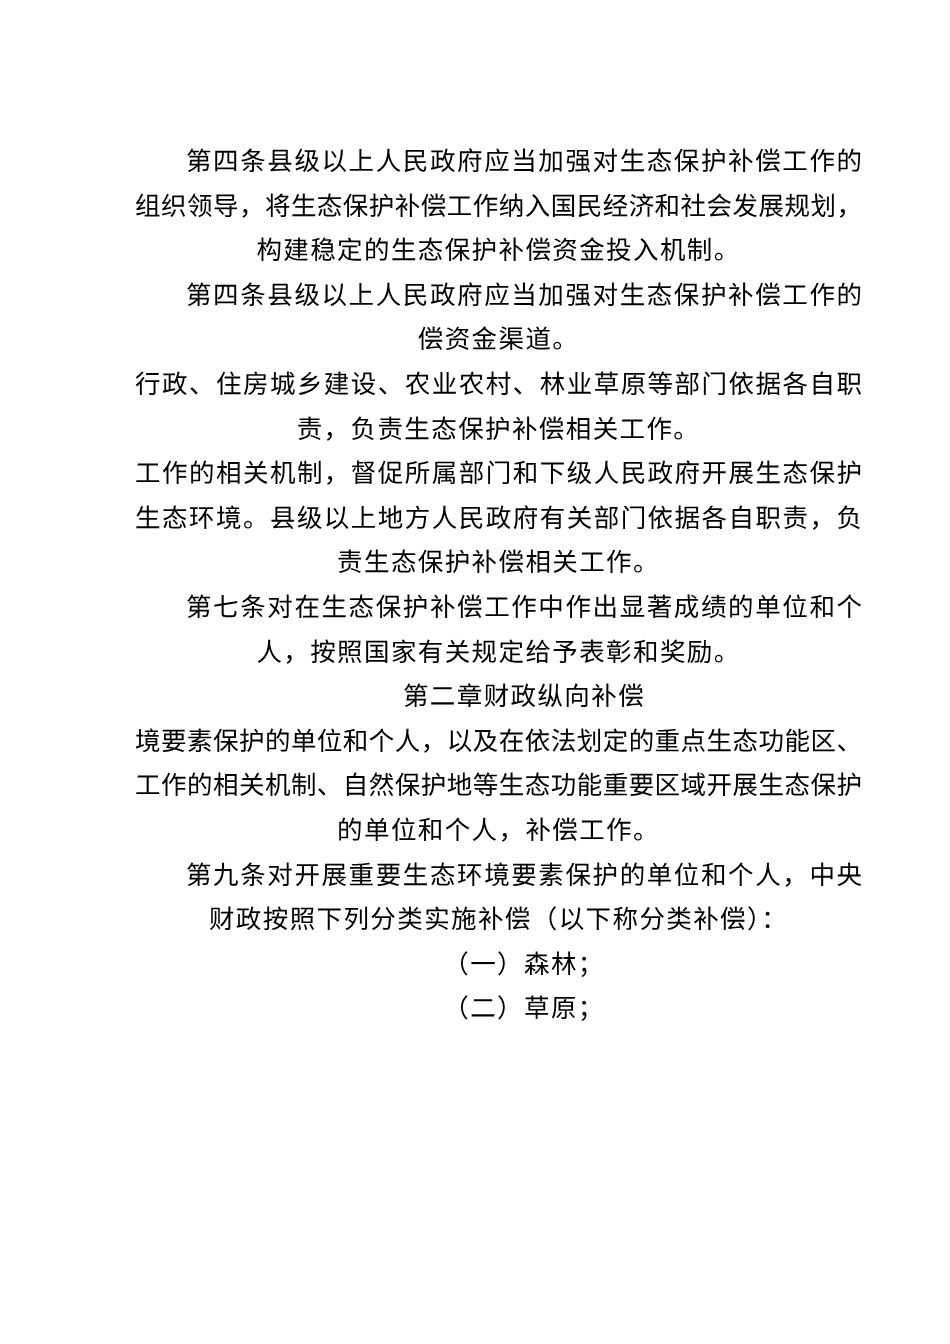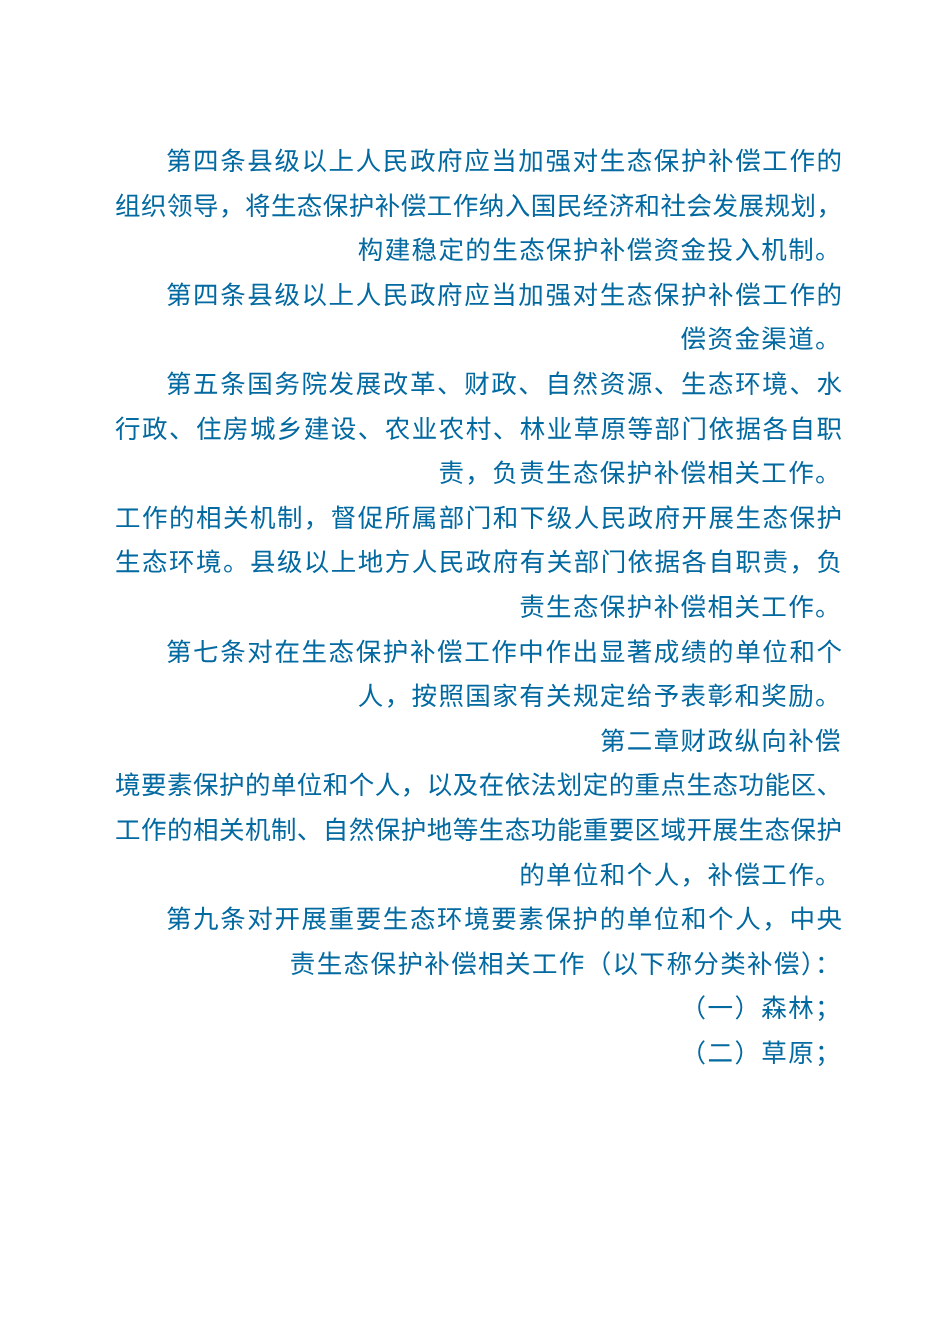--- a/index.html
+++ b/index.html
@@ -26,53 +26,52 @@
     position: absolute;
     left: 115px;
     top: 140px;
     width: 727px;
     color: #000000;
     font-size: 25.5px;
     line-height: 44.6px;
   }
   .line {
     width: 100%;
-    text-align: right;
+    text-align: center;
     letter-spacing: 0.055em;
     white-space: normal;
   }
   .line.fill {
     text-align: justify;
     text-align-last: justify;
     letter-spacing: 0;
   }
   .line.indent {
     text-indent: 2em;
   }
 </style>
 </head>
 <body style="background: rgb(255, 255, 255);">
 
 <div class="page">
-  <div class="text-block" style="color: #0369a1;">
+  <div class="text-block" style="color: #000000; margin-left: 20px;">
       <div class="line indent fill">第四条县级以上人民政府应当加强对生态保护补偿工作的</div>
       <div class="line fill">组织领导，将生态保护补偿工作纳入国民经济和社会发展规划，</div>
       <div class="line">构建稳定的生态保护补偿资金投入机制。</div>
       <div class="line indent fill">第四条县级以上人民政府应当加强对生态保护补偿工作的</div>
       <div class="line">偿资金渠道。</div>
-      <div class="line indent fill">第五条国务院发展改革、财政、自然资源、生态环境、水</div>
       <div class="line fill">行政、住房城乡建设、农业农村、林业草原等部门依据各自职</div>
       <div class="line">责，负责生态保护补偿相关工作。</div>
       <div class="line fill">工作的相关机制，督促所属部门和下级人民政府开展生态保护</div>
       <div class="line fill">生态环境。县级以上地方人民政府有关部门依据各自职责，负</div>
       <div class="line">责生态保护补偿相关工作。</div>
       <div class="line indent fill">第七条对在生态保护补偿工作中作出显著成绩的单位和个</div>
       <div class="line">人，按照国家有关规定给予表彰和奖励。</div>
       <div class="line indent">第二章财政纵向补偿</div>
       <div class="line fill">境要素保护的单位和个人，以及在依法划定的重点生态功能区、</div>
       <div class="line fill">工作的相关机制、自然保护地等生态功能重要区域开展生态保护</div>
       <div class="line">的单位和个人，补偿工作。</div>
       <div class="line indent fill">第九条对开展重要生态环境要素保护的单位和个人，中央</div>
-      <div class="line">责生态保护补偿相关工作（以下称分类补偿）：</div>
+      <div class="line">财政按照下列分类实施补偿（以下称分类补偿）：</div>
       <div class="line indent">（一）森林；</div>
       <div class="line indent">（二）草原；</div>
     </div>
 </div>
 
 </body></html>

